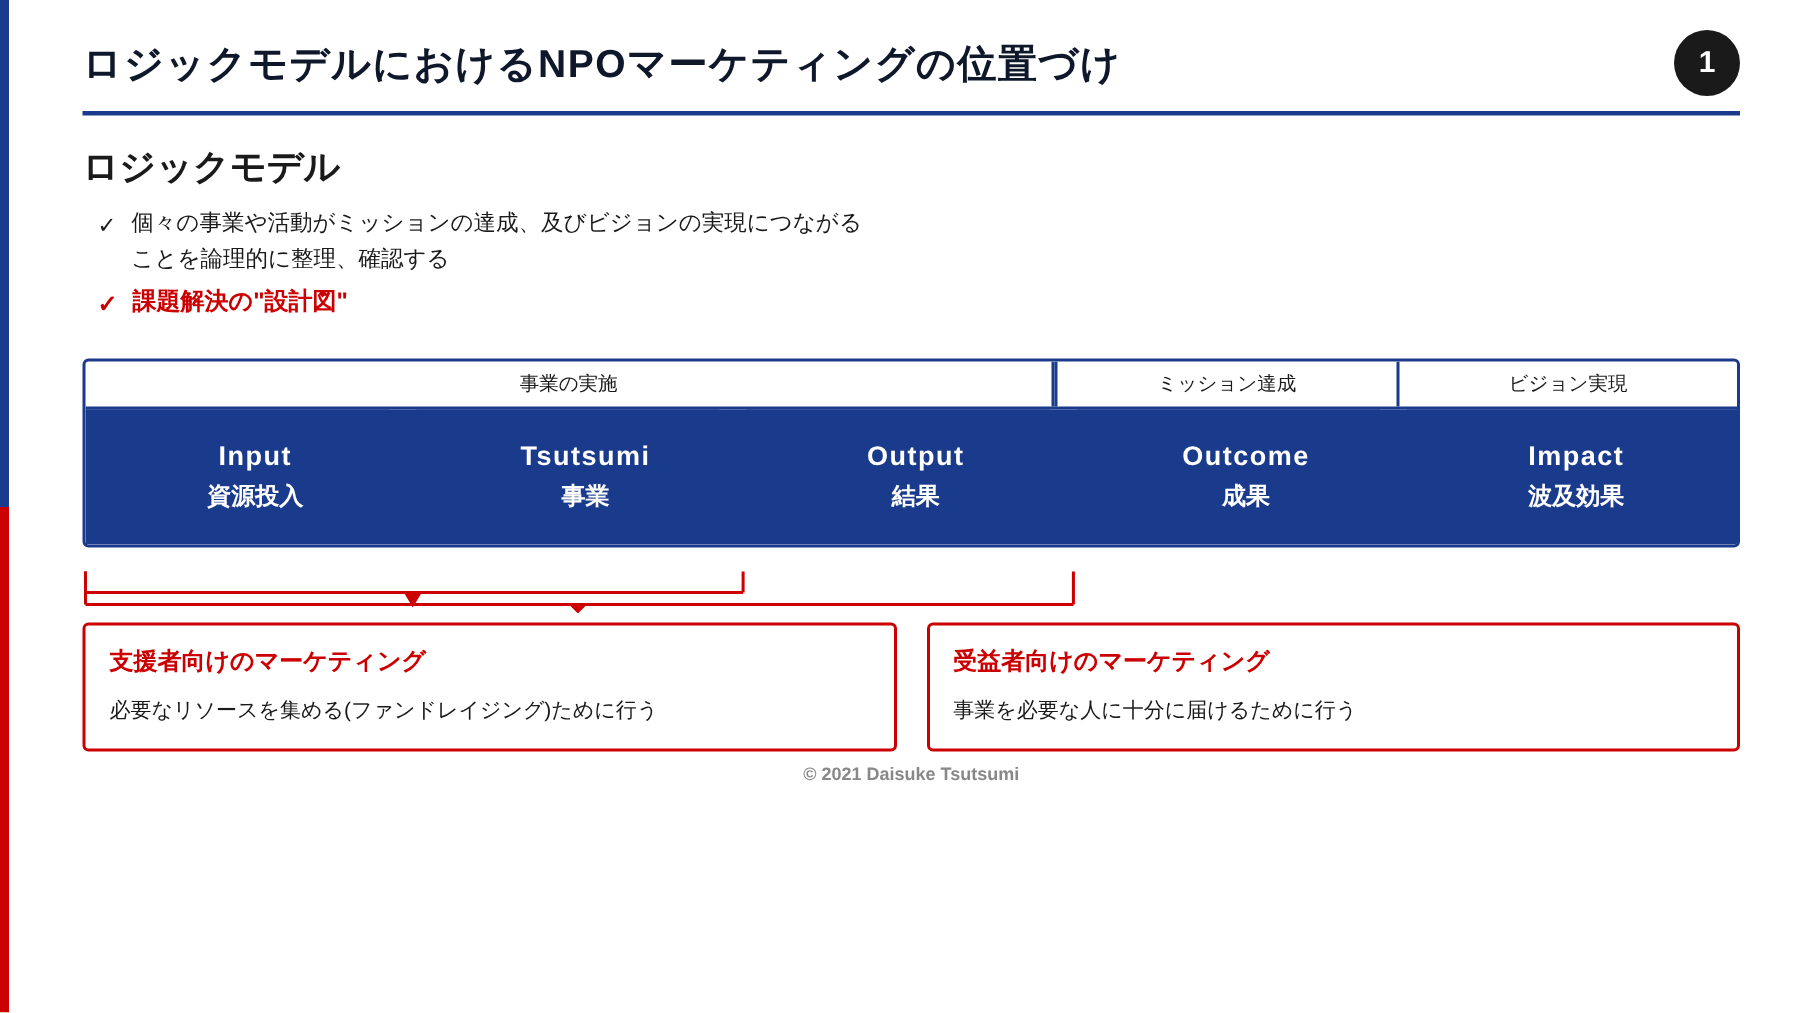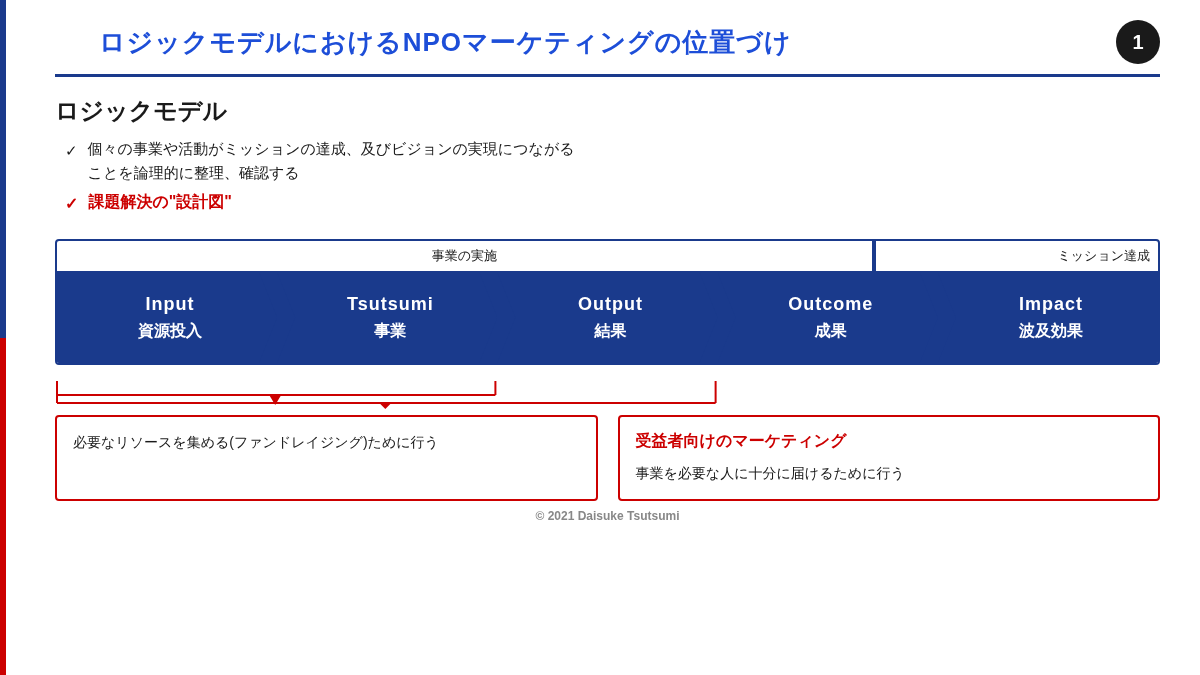--- a/index.html
+++ b/index.html
@@ -37,23 +37,22 @@
       display: flex;
       align-items: center;
       justify-content: space-between;
       border-bottom: 3px solid #1a3a8c;
       padding-bottom: 10px;
       margin-bottom: 18px;
     }
     .header-title {
       font-size: 26px;
       font-weight: 900;
-      color: #1d4ed8;
+      color: #0f172a;
       letter-spacing: 1px;
-      margin-left: 44px;
     }
     .page-number {
       width: 44px;
       height: 44px;
       border-radius: 50%;
       background: #1a1a1a;
       color: #fff;
       display: flex;
       align-items: center;
       justify-content: center;
@@ -119,21 +118,21 @@
     }
     .diagram-header-cell {
       text-align: center;
       padding: 6px 8px;
       font-size: 13px;
       color: #1a1a1a;
       border-right: 2px solid #1a3a8c;
     }
     .diagram-header-cell:last-child { border-right: none; }
     .dh-jigyou { flex: 3; }
-    .dh-mission { flex: 1; border-left: 2px solid #1a3a8c; text-align: right; }
+    .dh-mission { flex: 1; border-left: 2px solid #1a3a8c; }
     .dh-vision { flex: 1; }
 
     
     .arrow-row {
       display: flex;
       background: #1a3a8c;
       padding: 0;
       gap: 0;
     }
 
@@ -230,20 +229,21 @@
         <span class="checkmark">✓</span>
         <span>課題解決の"設計図"</span>
       </li>
     </ul>
 
     <div class="diagram-wrapper">
 
       <div class="diagram-header">
         <div class="diagram-header-cell dh-jigyou">事業の実施</div>
         <div class="diagram-header-cell dh-mission">ミッション達成</div>
+        <div class="diagram-header-cell dh-vision">ビジョン実現</div>
       </div>
 
       <div class="arrow-row">
         <div class="arrow-item">
           <div class="arrow-en">Input</div>
           <div class="arrow-jp">資源投入</div>
         </div>
         <div class="arrow-item">
           <div class="arrow-en">Tsutsumi</div>
           <div class="arrow-jp">事業</div>
@@ -273,20 +273,21 @@
 
       <line x1="2" y1="2" x2="2" y2="24" stroke="#cc0000" stroke-width="2"></line>
       <line x1="2" y1="24" x2="660.609375" y2="24" stroke="#cc0000" stroke-width="2"></line>
       <line x1="660.609375" y1="24" x2="660.609375" y2="2" stroke="#cc0000" stroke-width="2"></line>
       <polygon points="324.3046875,24 330.3046875,30 336.3046875,24" fill="#cc0000"></polygon>
     </svg>
   </div>
 
     <div class="bottom-area">
       <div class="marketing-box">
+        <div class="marketing-box-title">支援者向けのマーケティング</div>
         <div class="marketing-box-text">必要なリソースを集める(ファンドレイジング)ために行う</div>
       </div>
       <div class="marketing-box">
         <div class="marketing-box-title">受益者向けのマーケティング</div>
         <div class="marketing-box-text">事業を必要な人に十分に届けるために行う</div>
       </div>
     </div>
 
     <div class="footer-copyright">© 2021 Daisuke Tsutsumi</div>
   </div>

